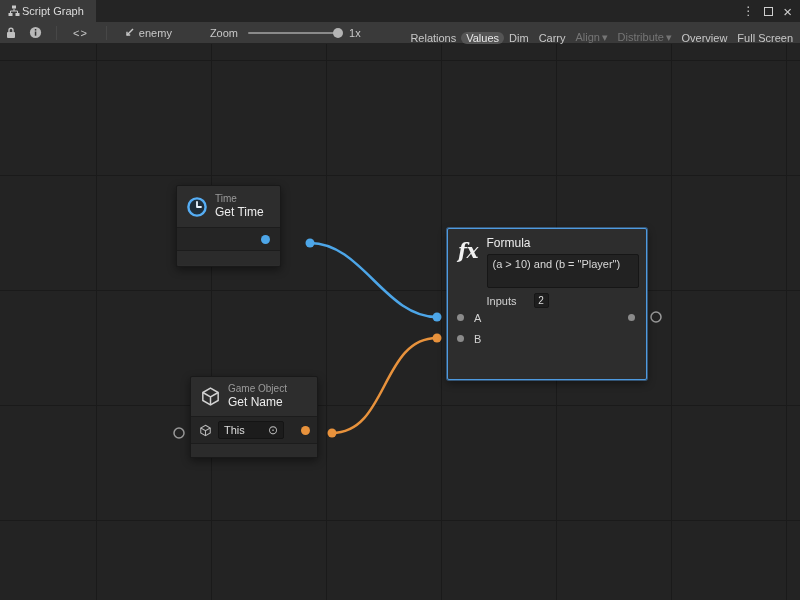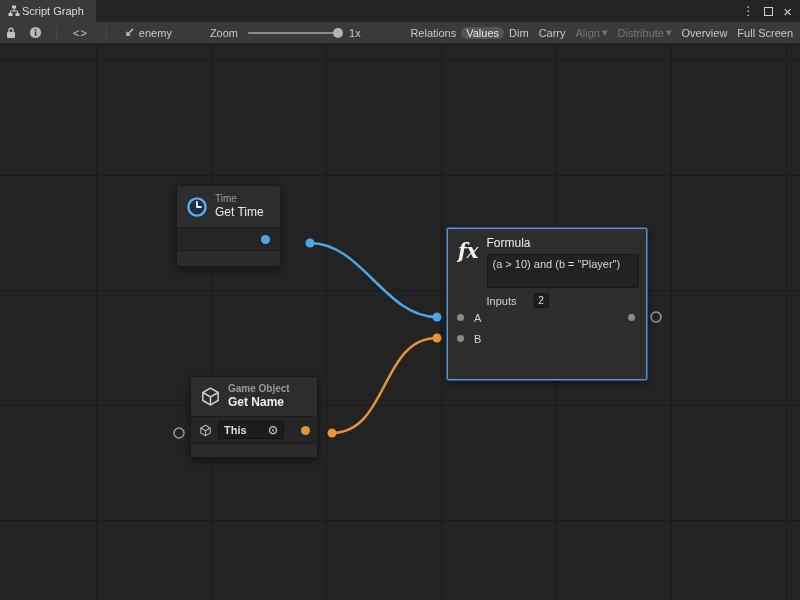--- a/index.html
+++ b/index.html
@@ -22,21 +22,21 @@
              background:#3a3a3a; border-bottom:1px solid #232323;
              display:flex; align-items:center; font-size:11px; color:#c8c8c8; }
   .tb-icon { display:flex; align-items:center; justify-content:center; height:22px; }
   .tb-div { width:1px; height:14px; background:#2c2c2c; border-right:1px solid #474747; }
   .code-label { font-size:11px; letter-spacing:1px; color:#c8c8c8; }
   .graph-crumb { display:flex; gap:4px; }
   .zoom-wrap { display:flex; align-items:center; }
   .slider { position:relative; width:92px; height:2px; background:#8a8a8a; border-radius:1px; }
   .slider .knob { position:absolute; right:-3px; top:50%; transform:translateY(-50%);
                   width:10px; height:10px; border-radius:50%; background:#b4b4b4; }
-  .tb-buttons { margin-left:auto; display:flex; align-items:center; height:22px; padding-right:2px; }
+  .tb-buttons { margin-left:auto; display:flex; align-items:flex-end; height:22px; padding-right:2px; }
   .tb-btn { display:flex; align-items:center; padding:0 5px; color:#c8c8c8; cursor:default; gap:2px; }
   .tb-btn.active { background:#555555; color:#e8e8e8;border-radius:10px; }
   .tb-btn.disabled { color:#757575; }
 
   
   .canvas { position:absolute; top:44px; left:0; width:800px; height:556px;
             background-color:#232323;
             background-image:
               linear-gradient(to right, #1a1a1a 1px, transparent 1px),
               linear-gradient(to bottom, #1a1a1a 1px, transparent 1px);
@@ -80,21 +80,21 @@
   .f-int { background:#1e1e1e; border:1px solid #161616; border-radius:2px;
            min-width:15px; height:15px; line-height:13px; text-align:center;
            font-size:10px; color:#dcdcdc; padding:0 3px; }
   .f-ports { position:absolute; top:78px; left:0; right:0; }
   .f-port { position:relative; height:21px; display:flex; align-items:center;
             padding-left:26px; font-size:11px; color:#d2d2d2; }
   .f-port .dot.in  { left:9px;  top:7px; }
   .f-port .dot.out { right:11px; top:7px; }
 
   
-  .node-getname { left:190px; top:332px; width:128px; height:82px;font-weight:bold; }
+  .node-getname { left:190px; top:332px; width:128px; height:82px; }
   .node-getname .n-head { height:40px; }
   .node-getname .n-portrow { height:27px; display:flex; align-items:center;
                              gap:6px; padding:0 10px 0 8px; }
   .node-getname .n-foot { height:13px; }
   .gn-select { width:66px; height:18px; background:#1c1c1c; border:1px solid #141414;
                border-radius:2px; display:flex; align-items:center; padding:0 5px;
                font-size:11px; color:#dddddd; }
   .gn-target { margin-left:auto; font-size:12px; color:#b8b8b8; line-height:1; }
 </style>
 </head>

